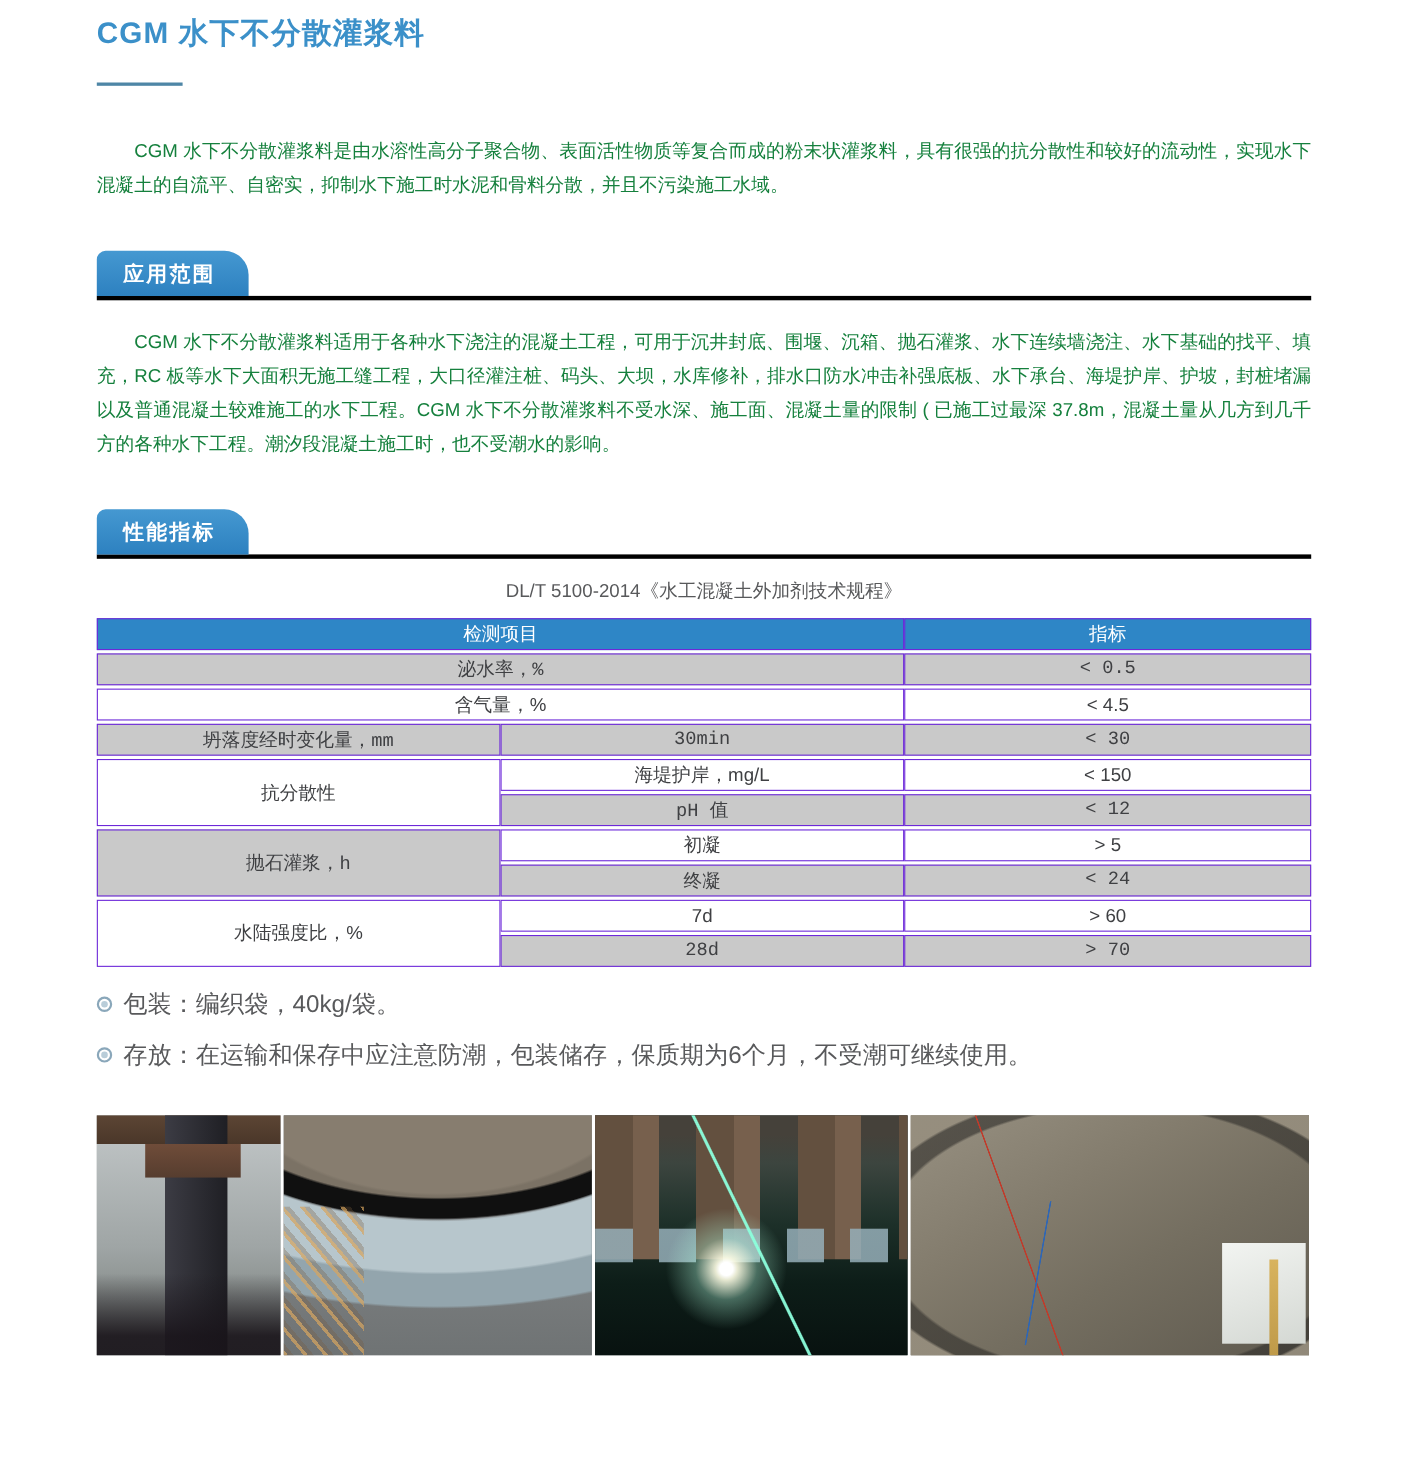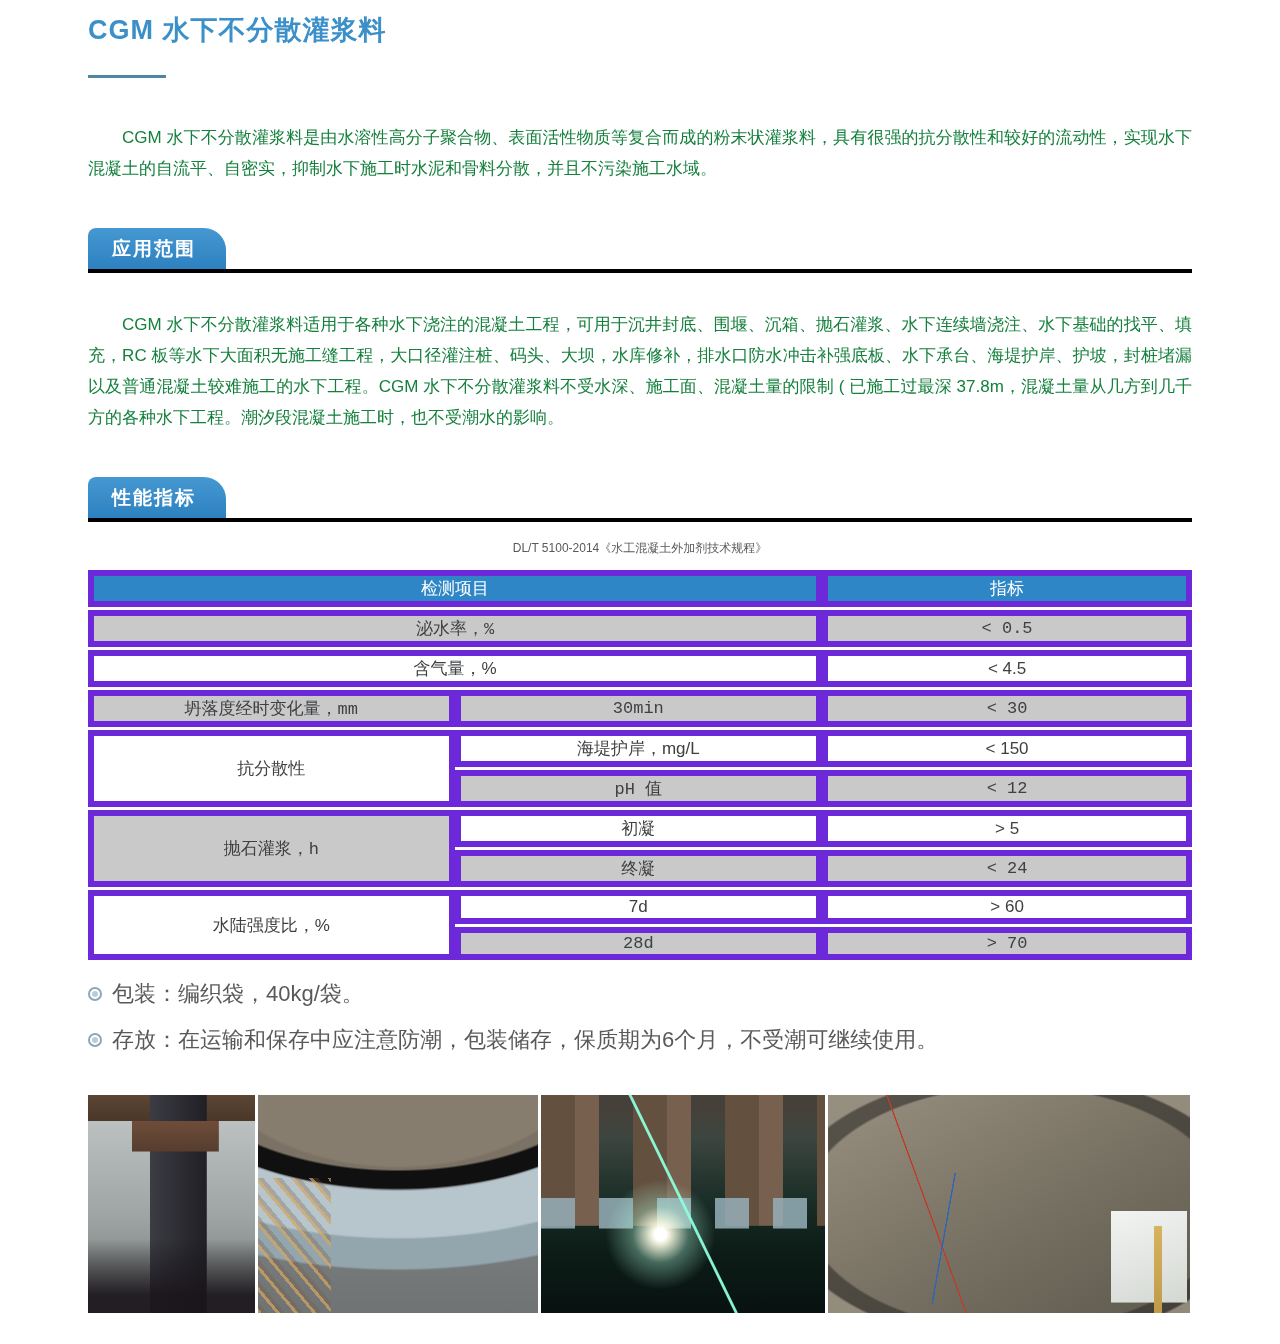--- a/index.html
+++ b/index.html
@@ -23,30 +23,30 @@
   .intro { margin-top:44px; }
 
   .section-head { margin-top:44px; border-bottom:4px solid #000000; }
   .sec-tab {
     display:inline-block; vertical-align:bottom;
     background:linear-gradient(180deg,#4598d1 0%, #2d81c0 100%);
     color:#ffffff; font-size:19px; font-weight:bold;
     padding:8px 30px 7px 24px; border-radius:8px 22px 0 0;
     letter-spacing:2px;
   }
-  .section-body { margin-top:36px; }
-
-  .caption { text-align:center; margin-top:18px; font-size:12px; color:#58595b; }
+  .section-body { margin-top:22px; }
+
+  .caption { text-align:center; margin-top:18px; font-size:17px; color:#58595b; }
 
   table.perf {
     width:100%; border-collapse:separate; border-spacing:0 3px;
     margin-top:10px; table-layout:fixed;
   }
   .perf th, .perf td {
-    border:6px solid #6d28d9; text-align:center; vertical-align:middle;
+    border:1px solid #6d28d9; text-align:center; vertical-align:middle;
     font-size:17px; height:29px; padding:1px 4px; font-weight:normal; color:#3f4043;
   }
   .perf th { background:#2e86c6; color:#ffffff; }
   .perf td.gray { background:#c9c9c9;font-family:Liberation Mono, monospace; }
   .perf td.white { background:#ffffff; }
 
   .pack-item {
     display:flex; align-items:center; gap:10px;
     margin-top:16px; font-size:22px; color:#58595b;
   }

